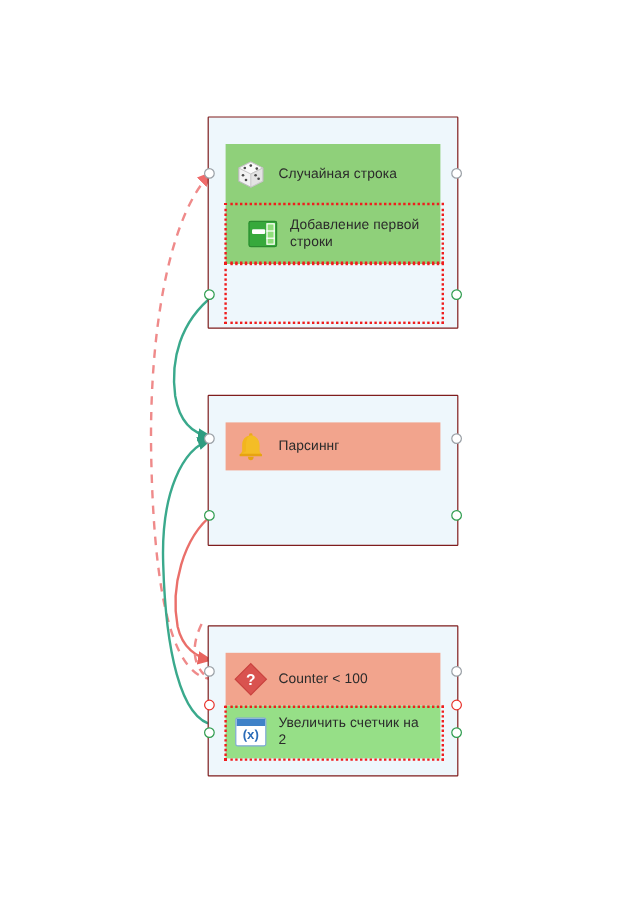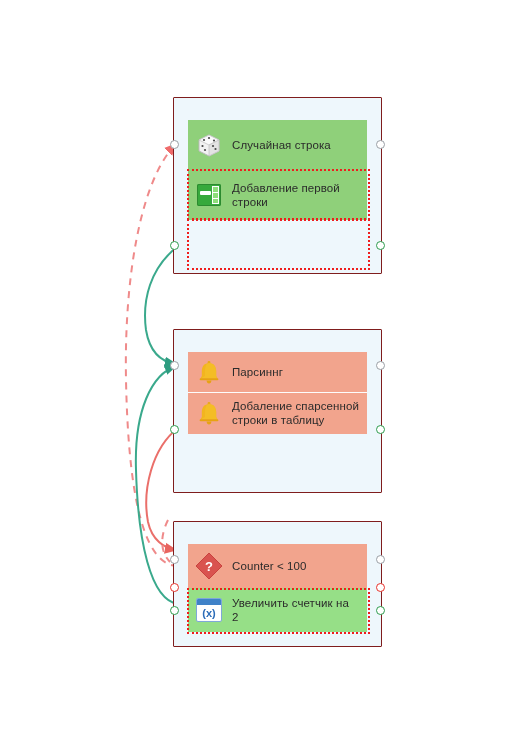--- a/index.html
+++ b/index.html
@@ -225,71 +225,57 @@
             <circle cx="6.5" cy="13" r="1.1" fill="#4a4a4a"></circle>
             <circle cx="9" cy="17" r="1.1" fill="#4a4a4a"></circle>
             <circle cx="17" cy="13" r="1.1" fill="#4a4a4a"></circle>
             <circle cx="19.5" cy="16" r="1.1" fill="#4a4a4a"></circle>
           </svg>
         </div>
         <div class="step-label">Случайная строка</div>
       </div>
 
 
-      <div class="step green" style="height:50px;">
+      <div class="step green" style="height:50px;justify-content:center;">
         <div class="step-icon">
           <div class="ico-table">
               <div class="col"></div>
             </div>
         </div>
         <div class="step-label">Добавление первой
 строки</div>
       </div>
 
     </div>
 
     <div class="sel-outline" style="left:13px; top:71px; width:183px; height:51px;"></div>
     <div class="sel-outline" style="left:13px; top:121px; width:183px; height:51px;"></div>
 
     <div class="port gray" style="left:-4px; top:42px;"></div>
     <div class="port gray" style="right:-4px; top:42px;"></div>
     <div class="port green" style="left:-4px; top:143px;"></div>
     <div class="port green" style="right:-4px; top:143px;"></div>
   </div>
 
-  <div class="group" style="left:173px; top:329px; width:209px; height:164px;">
+  <div class="group" style="left:173px; top:329px; width:209px; height:126px;">
     <div class="group-inner">
 
       <div class="step salmon" style="height:40px;">
         <div class="step-icon">
           <svg class="ico-bell" viewBox="0 0 26 26">
             <rect x="11.6" y="2" width="2.8" height="3" rx="1.2" fill="#eaa81c"></rect>
             <path d="M13 4 C8.4 4 5.8 7.6 5.8 12 L5.8 17 L4.3 19.6 L21.7 19.6 L20.2 17 L20.2 12 C20.2 7.6 17.6 4 13 4 Z" fill="#f2b51f"></path>
             <path d="M13 4 C10.6 4 9 7.6 9 12 L9 17 L4.3 19.6 L21.7 19.6 L20.2 17 L20.2 12 C20.2 7.6 17.6 4 13 4 Z" fill="#f6c22c" opacity="0.55"></path>
             <rect x="3.6" y="19.2" width="18.8" height="2.1" rx="1" fill="#e7a312"></rect>
             <path d="M10.6 21.6 C10.6 23.5 11.7 24.6 13 24.6 C14.3 24.6 15.4 23.5 15.4 21.6 Z" fill="#e7a312"></path>
           </svg>
         </div>
         <div class="step-label">Парсиннг</div>
       </div>
 
-      <div class="step salmon" style="height:42px;">
-        <div class="sep-top"></div>
-        <div class="step-icon">
-          <svg class="ico-bell" viewBox="0 0 26 26">
-            <rect x="11.6" y="2" width="2.8" height="3" rx="1.2" fill="#eaa81c"></rect>
-            <path d="M13 4 C8.4 4 5.8 7.6 5.8 12 L5.8 17 L4.3 19.6 L21.7 19.6 L20.2 17 L20.2 12 C20.2 7.6 17.6 4 13 4 Z" fill="#f2b51f"></path>
-            <path d="M13 4 C10.6 4 9 7.6 9 12 L9 17 L4.3 19.6 L21.7 19.6 L20.2 17 L20.2 12 C20.2 7.6 17.6 4 13 4 Z" fill="#f6c22c" opacity="0.55"></path>
-            <rect x="3.6" y="19.2" width="18.8" height="2.1" rx="1" fill="#e7a312"></rect>
-            <path d="M10.6 21.6 C10.6 23.5 11.7 24.6 13 24.6 C14.3 24.6 15.4 23.5 15.4 21.6 Z" fill="#e7a312"></path>
-          </svg>
-        </div>
-        <div class="step-label">Добаление спарсенной
-строки в таблицу</div>
-      </div>
 
     </div>
 
     <div class="port gray" style="left:-4px; top:31px;"></div>
     <div class="port gray" style="right:-4px; top:31px;"></div>
     <div class="port green" style="left:-4px; top:95px;"></div>
     <div class="port green" style="right:-4px; top:95px;"></div>
   </div>
 
   <div class="group" style="left:173px; top:521px; width:209px; height:126px;">

